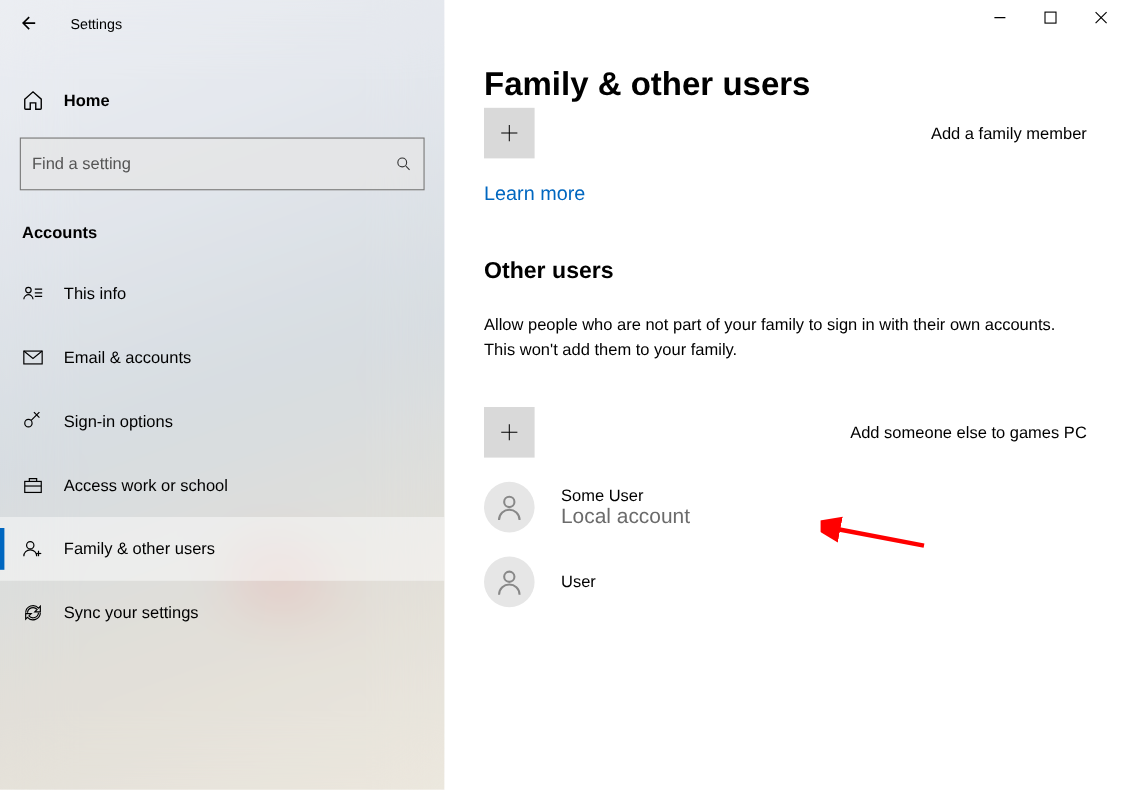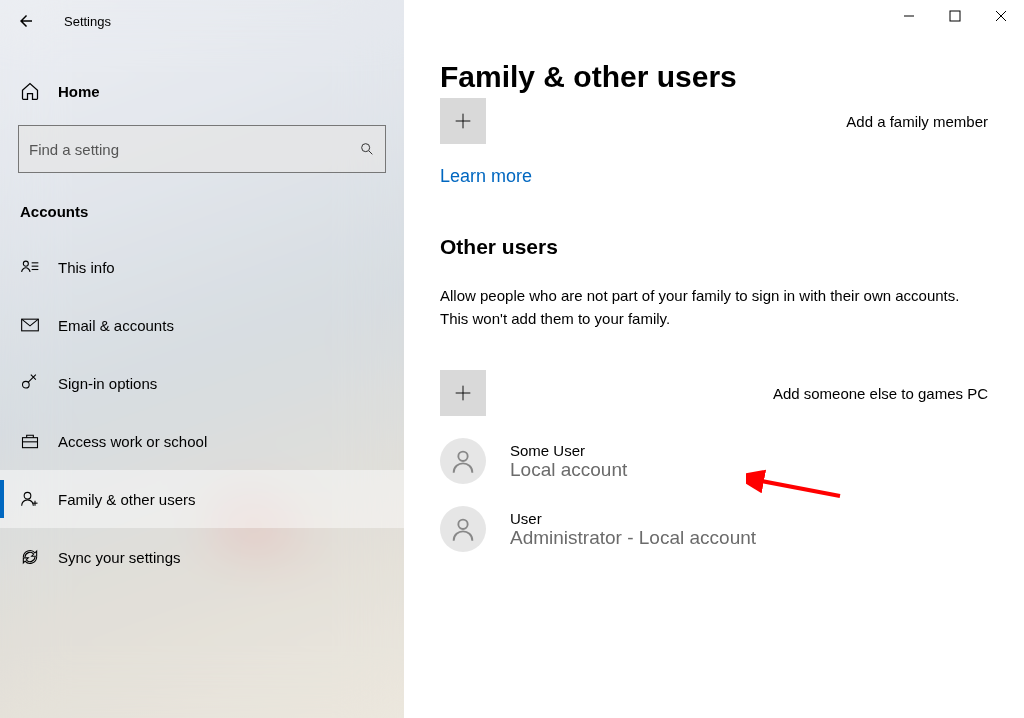--- a/index.html
+++ b/index.html
@@ -264,21 +264,20 @@
 
   <div class="user-row">
     <div class="avatar">
       <svg width="28" height="28" viewBox="0 0 24 24">
           <circle cx="12" cy="8" r="4" fill="none" stroke="#888" stroke-width="1.6"></circle>
           <path d="M4 22c0-5 4-8 8-8s8 3 8 8" fill="none" stroke="#888" stroke-width="1.6"></path>
         </svg>
     </div>
     <div>
       <div class="user-name">User</div>
-      <div class="user-sub">Administrator - Local account</div>
     </div>
   </div>
 
   
   <svg class="arrow-svg" style="left:342px; top:466px;" width="100" height="36">
     <defs>
         <marker id="ah2" markerWidth="10" markerHeight="10" refX="2" refY="3" orient="auto">
           <path d="M0,0 L0,6 L8,3 z" fill="#ff0000"></path>
         </marker>
       </defs>

